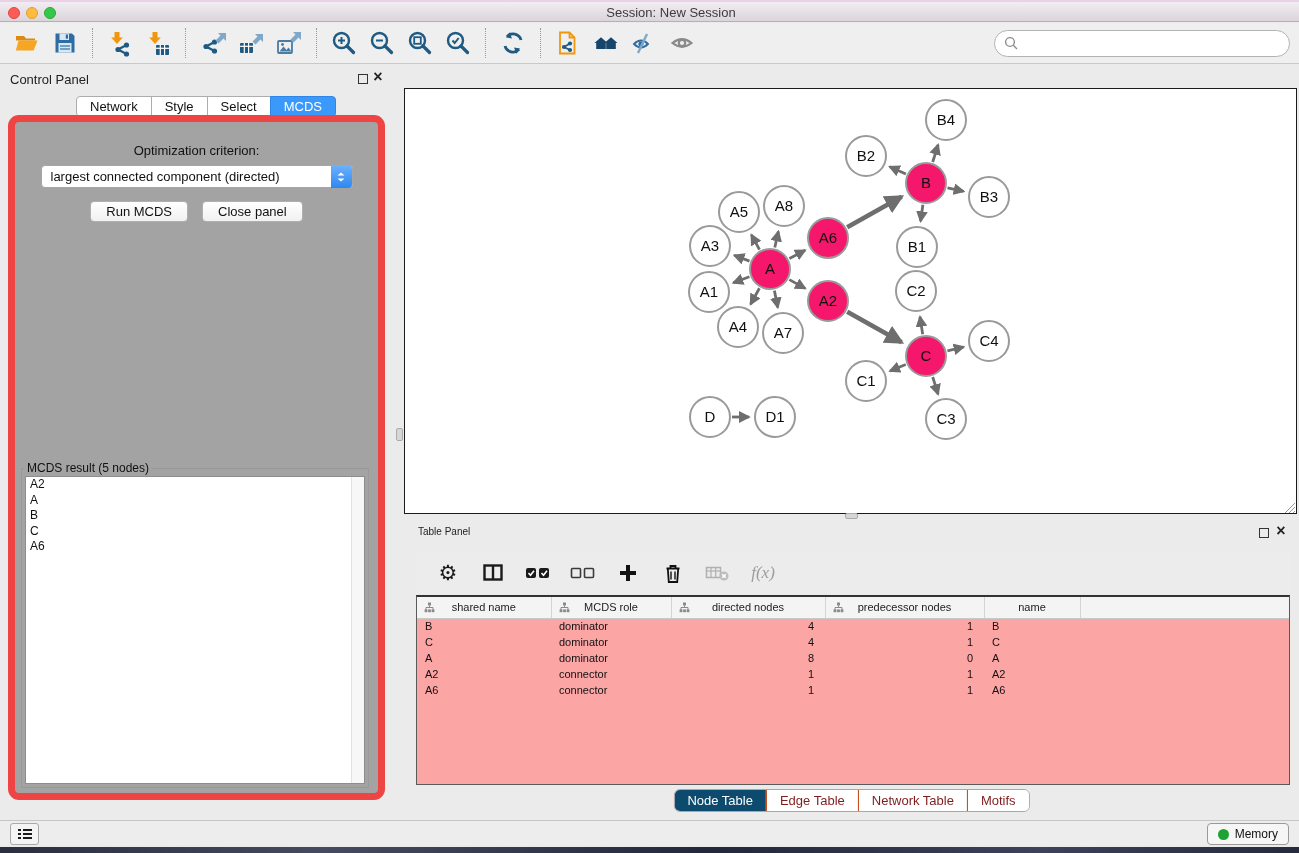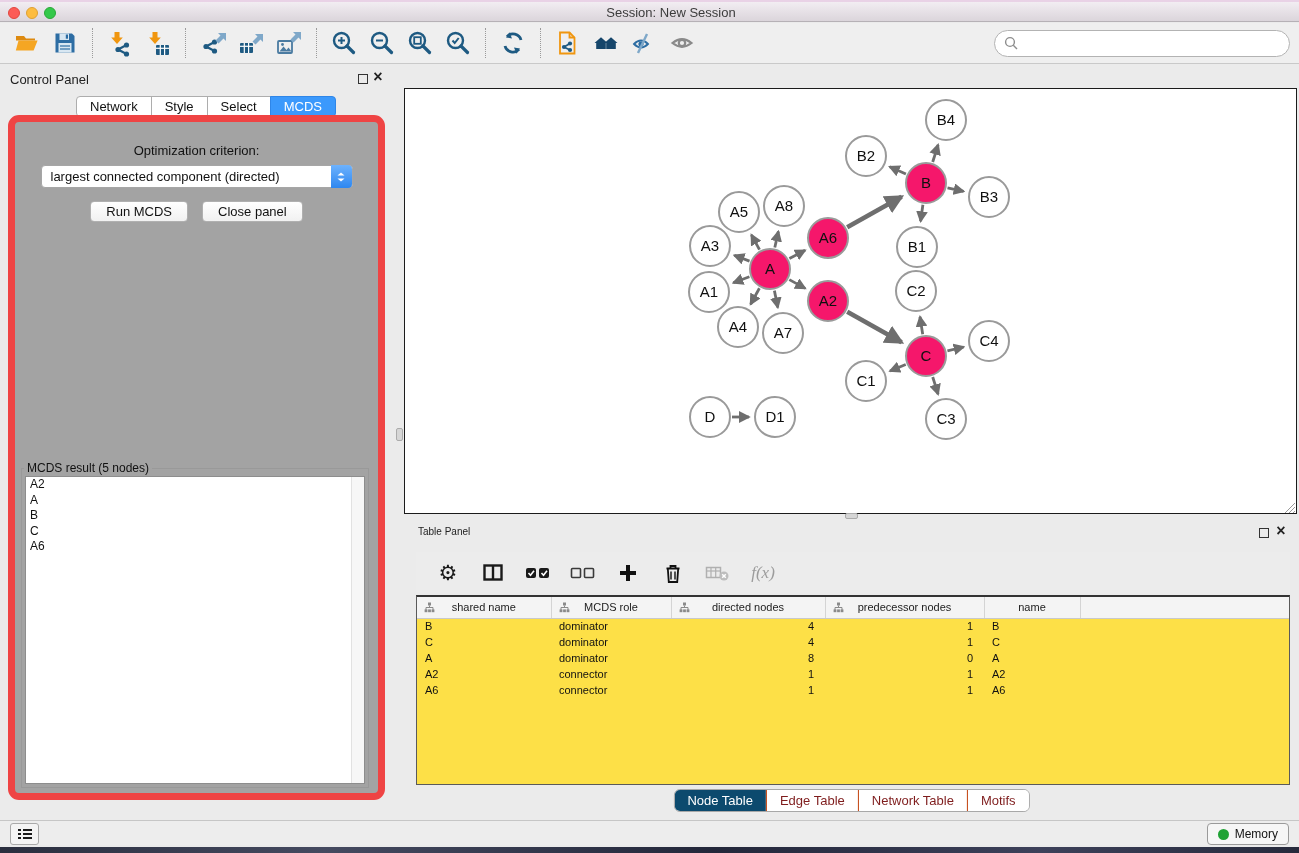--- a/index.html
+++ b/index.html
@@ -149,21 +149,21 @@
   }
   .tp-tool { width:30px; height:30px; border:none; background:transparent;
     display:flex; align-items:center; justify-content:center; cursor:default; }
   .gear-glyph { font-size:21px; color:#1a1a1a; line-height:1; }
   .gear-glyph::before { content:"\2699"; }
   .fx-label { font-size:17px; font-style:italic; color:#9c9c9c;
     font-family:"Liberation Serif", serif; }
 
   .tp-table-wrap {
     position:absolute; left:12px; right:9px; top:77px; height:190px;
-    background:#fde047; border:1px solid #5a5a5a; border-top:2px solid #333;
+    background:#fca5a5; border:1px solid #5a5a5a; border-top:2px solid #333;
     overflow:hidden;
   }
   table.tp-table { border-collapse:collapse; table-layout:fixed; width:100%; }
   .tp-table th {
     position:relative; height:21px; background:#f4f4f4;
     border-bottom:1px solid #c9c9c9; border-right:1px solid #d4d4d4;
     font-size:11px; font-weight:normal; color:#222; text-align:center;
     white-space:nowrap; overflow:hidden;
   }
   .tp-table th.filler { border-right:none; }

